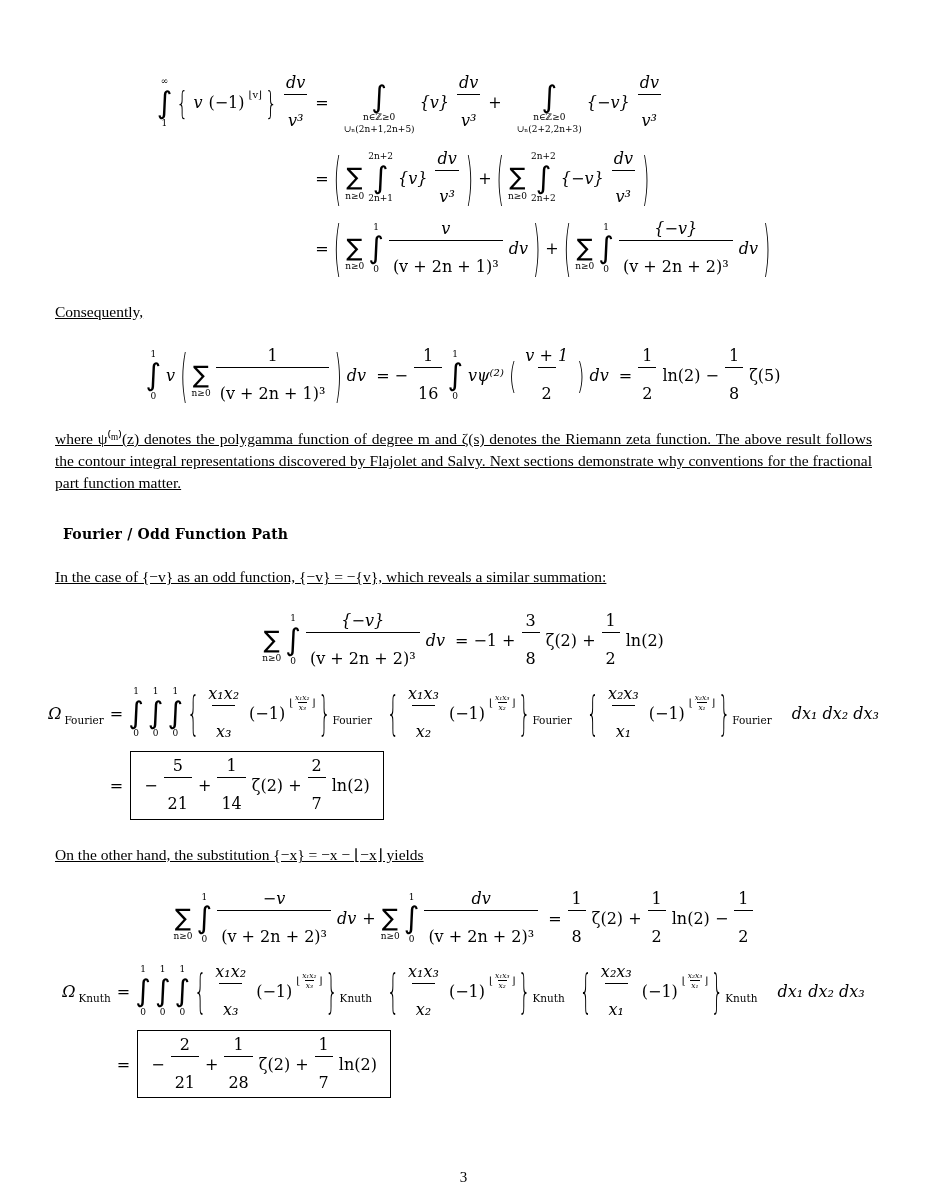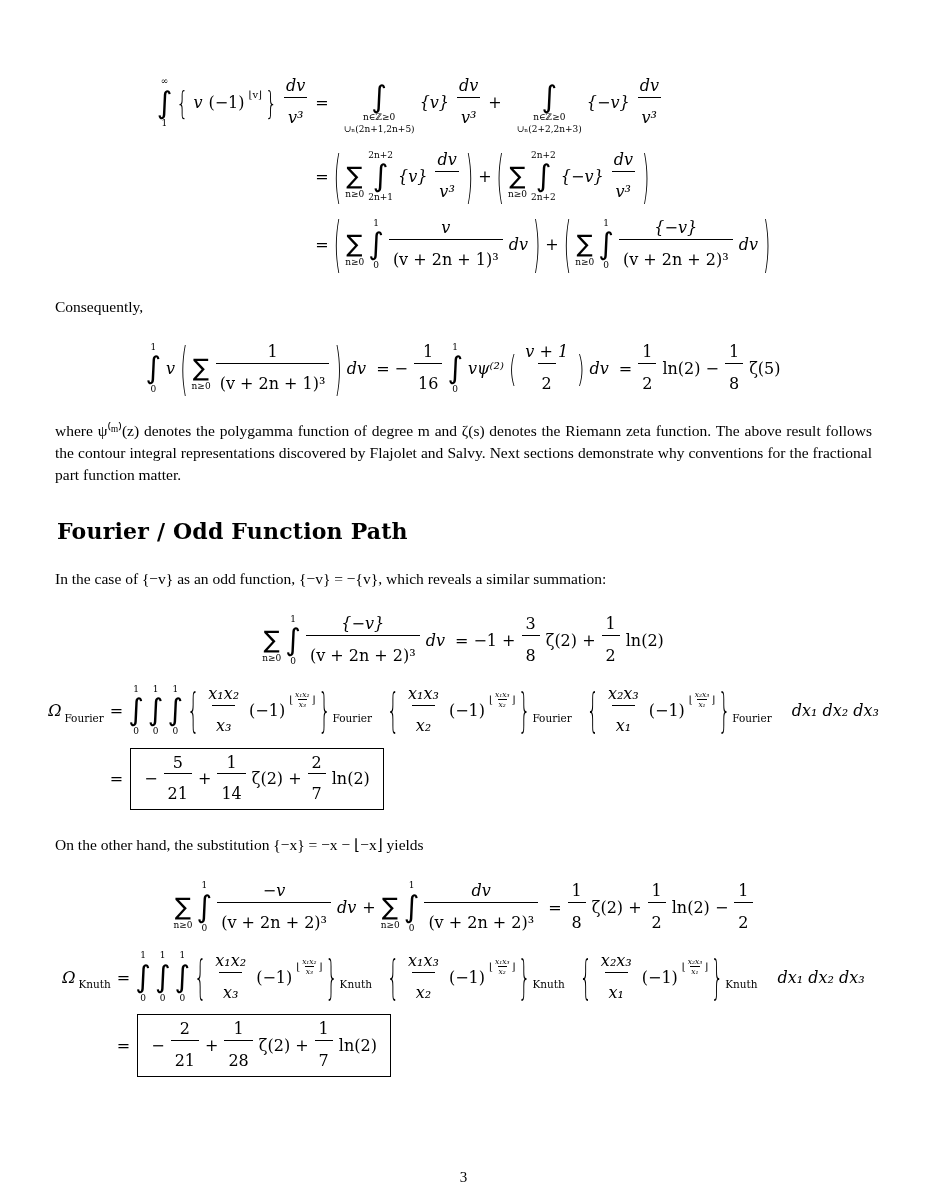--- a/index.html
+++ b/index.html
@@ -3,40 +3,40 @@
 <meta charset="utf-8">
 <style>
   * { margin:0; padding:0; box-sizing:border-box; }
   html,body { background:#ffffff; }
   .page {
     width:927px; height:1200px; position:relative; overflow:hidden;
     background:#ffffff; color:#000000;
     font-family:"Liberation Serif", serif; font-size:15.5px;
     padding:56px 55px 40px 55px;
   }
-  p.body { line-height:1.42; margin:24px 0; }
+  p.body { line-height:1.42; margin:24px 0;text-decoration:underline; }
   p.just { text-align:justify; }
   h2 {
     font-family:"DejaVu Serif","Liberation Serif",serif;
-    font-size:22px; font-weight:bold; margin:32px 0 12px 2px; letter-spacing:0.2px;
+    font-size:14px; font-weight:bold; margin:32px 0 12px 8px; letter-spacing:0.2px;
   }
   
   .disp {
     display:flex; justify-content:center; align-items:center;
     margin:16px 0; font-family:"DejaVu Serif","DejaVu Sans",serif; font-size:16px;
   }
   .algn { display:grid; grid-template-columns:auto auto; row-gap:14px; align-items:center; }
   .lc { display:flex; align-items:center; justify-self:end; justify-content:flex-end; }
   .rc { display:flex; align-items:center; justify-self:start; }
   .mt { margin:0 3px; white-space:pre; }
   .it { font-style:italic; }
   .rm { font-style:normal; }
   .frac { display:inline-flex; flex-direction:column; align-items:center; margin:0 3px; line-height:1.18; text-align:center; }
   .fn { padding:0 4px 1px 4px; white-space:pre; }
-  .fd { border-top:1px solid #000; padding:11px 4px 0 4px; white-space:pre;text-align:center; }
+  .fd { border-top:1px solid #000; padding:17px 4px 0 4px; white-space:pre;text-align:center; }
   .op { display:inline-flex; flex-direction:column; align-items:center; margin:0 2px; line-height:1; }
   .lim { font-size:9px; line-height:1.3; white-space:nowrap; font-style:normal; }
   .isym { font-size:30px; line-height:1.02; font-family:"DejaVu Sans",sans-serif; }
   .ssym { font-size:24px; line-height:1.05; font-family:"DejaVu Sans",sans-serif; }
   .bigd { display:inline-block; font-size:19px; margin:0 2px; line-height:1; font-family:"DejaVu Sans",sans-serif; font-weight:300; }
   .msup { font-size:10px; position:relative; top:-8px; margin:0 1px; font-style:normal; }
   .msub { font-size:10.5px; position:relative; top:7px; margin:0 3px 0 0; font-style:normal; }
   .supf { display:inline-flex; align-items:center; position:relative; top:-11px; font-size:10px; margin:0 1px; }
   .tfrac { display:inline-flex; flex-direction:column; align-items:center; font-size:7.5px; line-height:1.2; margin:0 1px; }
   .tn { padding:0 1px; font-style:italic; }

